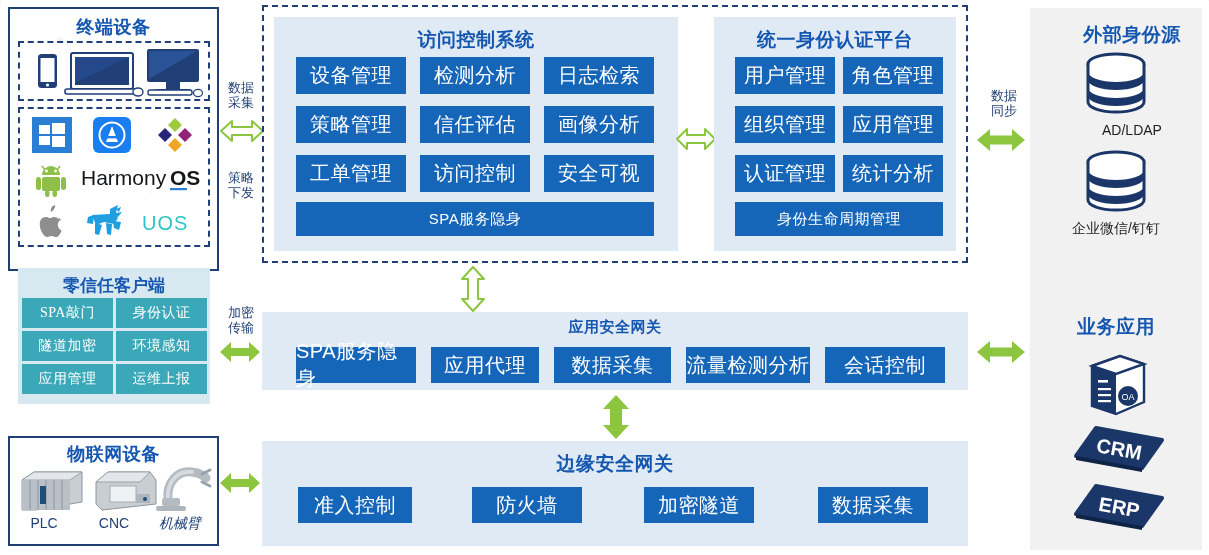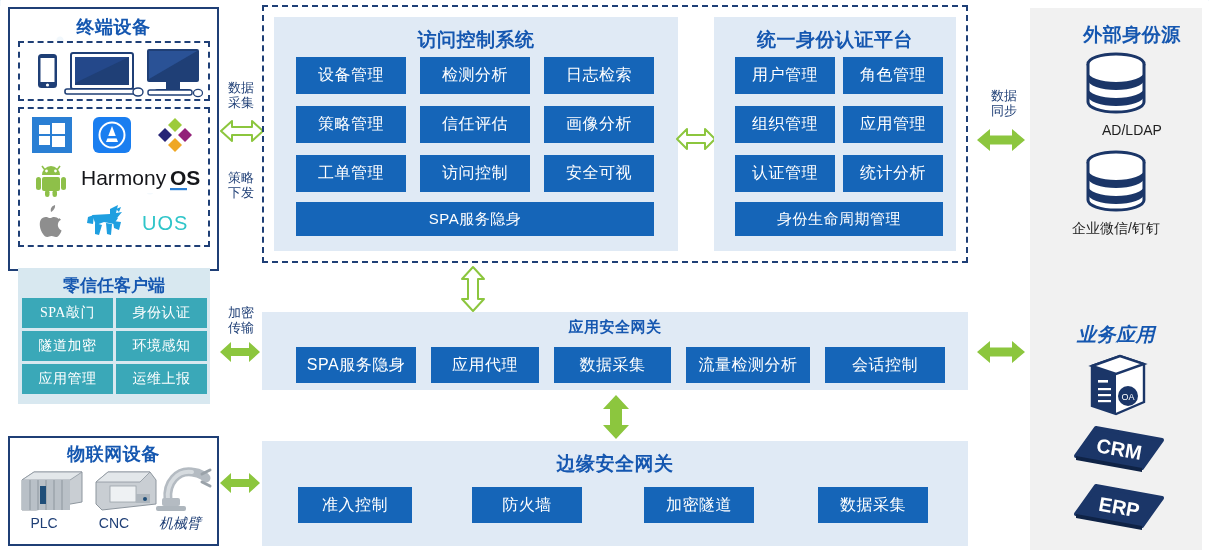--- a/index.html
+++ b/index.html
@@ -43,21 +43,21 @@
     background:#e0eaf5;
   }
   .panel-title{
     color:#1557b0;font-weight:bold;text-align:center;
     letter-spacing:.5px;
   }
   
   .tile-blue{
     background:#1565b8;color:#ffffff;
     display:flex;align-items:center;justify-content:center;
-    font-size:16px;letter-spacing:.5px;
+    font-size:20px;letter-spacing:.5px;
   }
   .tile-teal{
     background:#3aa8b8;color:#ffffff;
     display:flex;align-items:center;justify-content:center;
     font-size:14px;letter-spacing:.5px;
   }
   .client-box{background:#d8e8f0;}
   .client-head{
     color:#1557b0;font-weight:bold;font-size:17px;text-align:center;
   }
@@ -371,21 +371,21 @@
   <div class="abs tile-blue" style="left:644px;top:487px;width:110px;height:36px;">加密隧道</div>
   <div class="abs tile-blue" style="left:818px;top:487px;width:110px;height:36px;">数据采集</div>
 
   <div class="abs" style="left:976px;top:338px;">
     <svg width="50" height="28" viewBox="0 0 50 28">
       <path d="M1 14 L14 3 L14 9.5 L36 9.5 L36 3 L49 14 L36 25 L36 18.5 L14 18.5 L14 25 Z" fill="#8cc63e"></path>
     </svg>
   </div>
 
   <div class="abs panel-grey" style="left:1030px;top:310px;width:172px;height:240px;">
-    <div class="panel-title" style="font-size:19px;margin-top:12px;font-style:italic;">业务应用</div>
+    <div class="panel-title" style="font-size:19px;margin-top:4px;">业务应用</div>
   </div>
   <div class="abs" style="left:1082px;top:352px;width:76px;height:66px;">
     <svg width="76" height="66" viewBox="0 0 76 66">
       <path d="M10 14 L38 4 L62 12 L62 50 L34 62 L10 54 Z" fill="#ffffff" stroke="#1b3668" stroke-width="2.4"></path>
       <path d="M10 14 L38 4 L62 12 L34 22 Z" fill="#ffffff" stroke="#1b3668" stroke-width="2.4"></path>
       <path d="M10 14 L34 22 L34 62 L10 54 Z" fill="#1b3668"></path>
       <rect x="16" y="28" width="10" height="2.6" fill="#ffffff"></rect>
       <rect x="16" y="36" width="13" height="2.2" fill="#ffffff"></rect>
       <rect x="16" y="42" width="13" height="2.2" fill="#ffffff"></rect>
       <rect x="16" y="48" width="13" height="2.2" fill="#ffffff"></rect>

